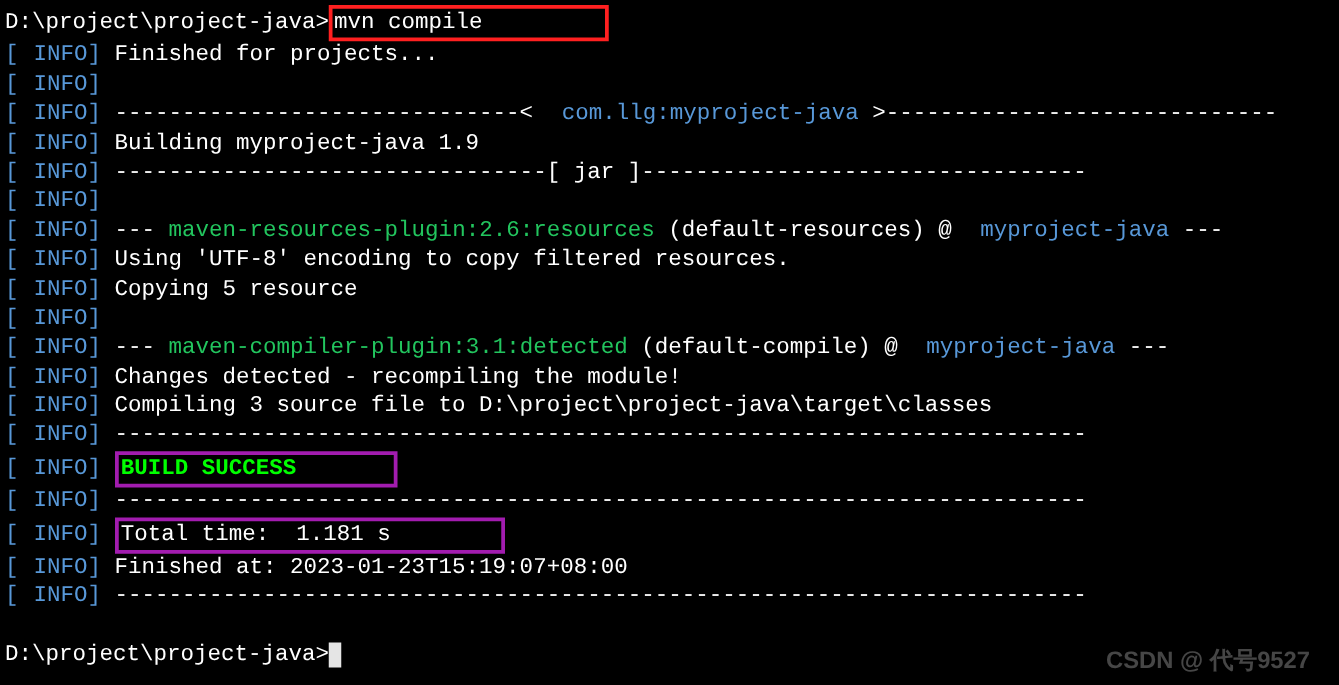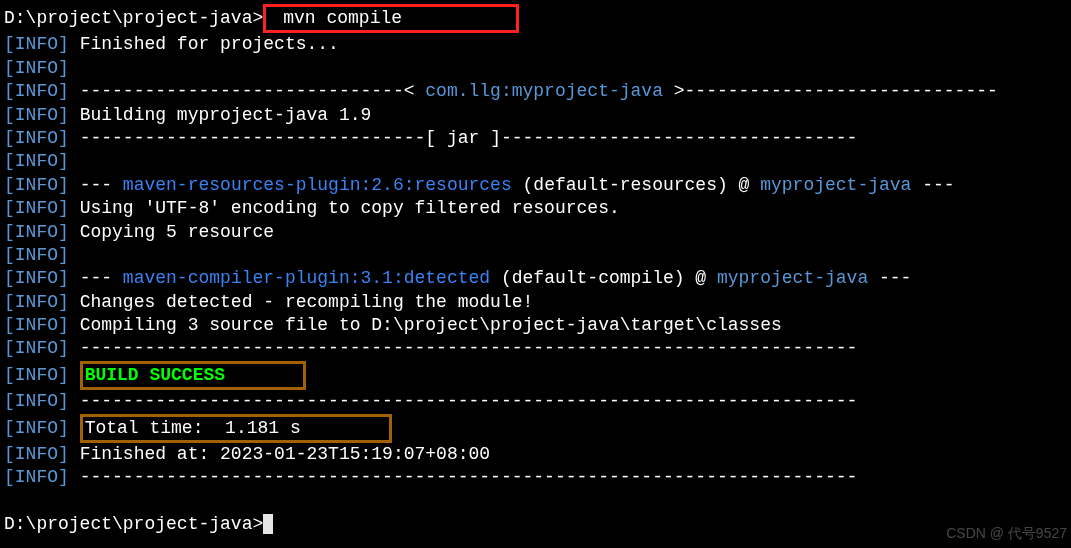--- a/index.html
+++ b/index.html
@@ -12,27 +12,27 @@
       line-height: 1.3;
       width: 1071px;
       height: 548px;
       box-sizing: border-box;
       overflow: hidden;
       position: relative;
     }
     .line { white-space: pre; }
     .info-bracket { color: #5898d8; }
     .white { color: #ffffff; }
-    .cyan { color: #5898d8; }
-    .green { color: #3b82f6; text-align: center; }
+    .cyan { color: #5898d8; margin-left: 12px; }
+    .green { color: #22c55e; text-align: center; }
     .bold-green { color: #00ff00; font-weight: bold; }
-    .hl-red { border: 3px solid #ff2020; padding: 0 17px; display: inline-block; box-sizing: border-box; }
-    .hl-red-block { border: 3px solid #a16207; display: inline-block; padding: 0 2px; box-sizing: border-box; }
+    .hl-red { border: 3px solid #ff2020; padding: 0 1px; display: inline-block; box-sizing: border-box; }
+    .hl-red-block { border: 3px solid #a21caf; display: inline-block; padding: 0 2px; box-sizing: border-box; }
     .cursor { display: inline-block; width: 10px; height: 20px; background: #e5e5e5; vertical-align: text-bottom; }
-    .watermark { position: absolute; bottom: 6px; right: 4px; color: rgba(200,200,200,0.35); font-size: 14px; font-family: sans-serif; }
+    .watermark { position: absolute; bottom: 6px; right: 23px; color: rgba(200,200,200,0.35); font-size: 19px; font-family: sans-serif; font-weight: bold; }
   </style>
 </head>
 <body>
 
 <div class="line"><span class="white">D:\project\project-java&gt;</span><span class="hl-red"><span class="white">mvn compile</span>         </span></div>
 
 <div class="line"><span class="info-bracket">[</span><span class="cyan">INFO</span><span class="info-bracket">]</span><span class="white"> Finished for projects...</span></div>
 
 <div class="line"><span class="info-bracket">[</span><span class="cyan">INFO</span><span class="info-bracket">]</span></div>
 

